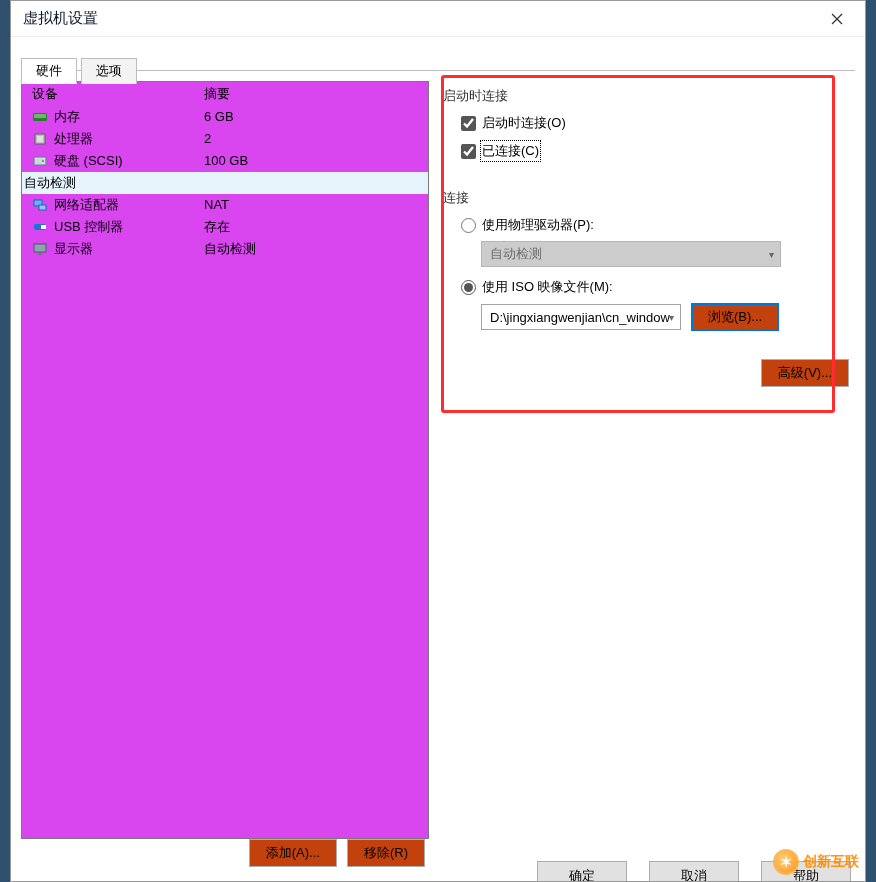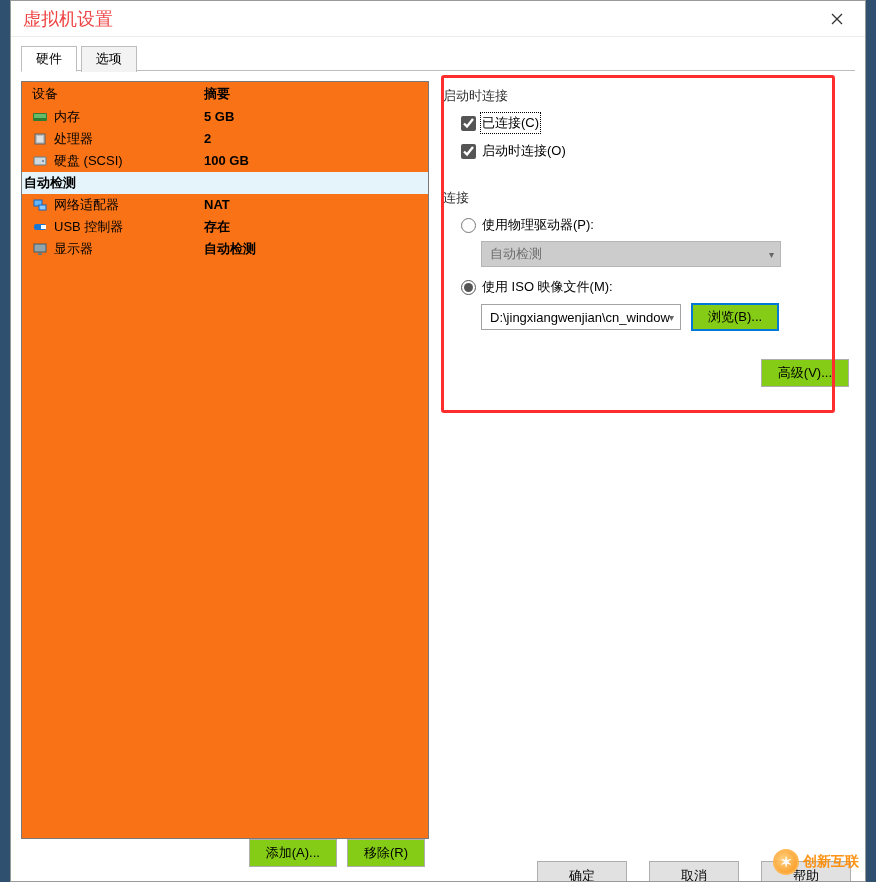--- a/index.html
+++ b/index.html
@@ -18,21 +18,21 @@
     width: 856px; height: 882px;
     background: #fff;
     border: 1px solid #999;
   }
   .titlebar {
     height: 36px;
     display: flex; align-items: center;
     padding: 0 8px 0 12px;
     border-bottom: 1px solid #ececec;
   }
-  .titlebar .title { flex: 1; color: #ef4444; font-size: 18px; }
+  .titlebar .title { flex: 1; color: #0f172a; font-size: 15px; }
   .close-btn {
     width: 40px; height: 28px;
     display: flex; align-items: center; justify-content: center;
     font-size: 15px; color: #333;
     cursor: pointer;
   }
 
   .tabs {
     position: relative;
     margin: 8px 10px 0 10px;
@@ -40,21 +40,21 @@
     height: 26px;
   }
   .tab {
     display: inline-block;
     height: 26px; line-height: 24px;
     padding: 0 14px;
     border: 1px solid #bdbdbd;
     border-bottom: none;
     background: #f3f3f3;
     position: relative;
-    top: 1px;
+    top: 13px;
     cursor: pointer;
   }
   .tab.active {
     background: #fff;
     border-bottom: 1px solid #fff;
     z-index: 2;
   }
 
   .body {
     display: flex;
@@ -65,46 +65,46 @@
 
   .left-col {
     width: 408px;
     display: flex;
     flex-direction: column;
   }
   .device-list {
     flex: 1;
     border: 1px solid #7a7a7a;
     overflow: auto;
-    background: #f97316;
+    background: #d946ef;
   }
   .hdr {
     display: flex;
     font-size: 13px;
     height: 24px; line-height: 24px;
   }
   .hdr .c1, .row .c1 { width: 180px; padding-left: 10px; display: flex; align-items: center; gap: 6px; }
-  .hdr .c2, .row .c2 { flex: 1; padding-left: 2px; display: flex; align-items: center; font-weight: bold; }
+  .hdr .c2, .row .c2 { flex: 1; padding-left: 2px; display: flex; align-items: center; }
   .row {
     display: flex;
     height: 22px; line-height: 22px;
     cursor: default;
   }
   .row.selected { background: #e5f3fb; }
   .icon16 { width: 16px; height: 16px; display: inline-flex; align-items: center; justify-content: center; }
 
   .left-buttons {
     display: flex; gap: 10px;
     justify-content: flex-end;
     padding-right: 4px;
   }
   .btn {
     height: 28px;
     padding: 0 16px;
-    background: #84cc16;
+    background: #c2410c;
     border: 1px solid #adadad;
     font-size: 13px;
     cursor: pointer;
     display: inline-flex; align-items: center; justify-content: center;
   }
   .btn.primary { border-color: #0078d7; box-shadow: inset 0 0 0 1px #0078d7; }
 
   .right-col {
     flex: 1;
     position: relative;
@@ -235,21 +235,21 @@
           <div class="c1">
             <span class="icon16">
                 <svg width="16" height="16">
                   <rect x="1" y="4" width="14" height="8" fill="#2e7d32" rx="1"></rect>
                   <rect x="2" y="5" width="12" height="4" fill="#66bb6a"></rect>
                 </svg>
               </span>
             <span>内存</span>
           </div>
           <div class="c2">
-              <span>5 GB</span>
+              <span>6 GB</span>
             </div>
         </div>
 
         <div class="row">
           <div class="c1">
             <span class="icon16">
                 <svg width="16" height="16">
                   <rect x="3" y="3" width="10" height="10" fill="#bdbdbd" stroke="#616161"></rect>
                   <rect x="5" y="5" width="6" height="6" fill="#e0e0e0"></rect>
                 </svg>
@@ -337,26 +337,26 @@
           </button>
       </div>
     </div>
 
     <div class="right-col">
       <div class="highlight-frame"></div>
 
       <div class="group-title">启动时连接</div>
 
       <div class="chk-row">
+        <input type="checkbox" checked="" id="cb2" style="">
+        <label for="cb2"><span>启动时连接(O)</span></label>
+      </div>
+      <div class="chk-row">
         <input type="checkbox" checked="" id="cb1" style="">
         <label for="cb1" class="focused"><span>已连接(C)</span></label>
-      </div>
-      <div class="chk-row">
-        <input type="checkbox" checked="" id="cb2" style="">
-        <label for="cb2"><span>启动时连接(O)</span></label>
       </div>
 
       <div style="height:14px"></div>
       <div class="group-title">连接</div>
 
       <div class="radio-row">
         <input type="radio" name="conn" id="r1" style="">
         <label for="r1"><span>使用物理驱动器(P):</span></label>
       </div>
       <div class="radio-sub">

